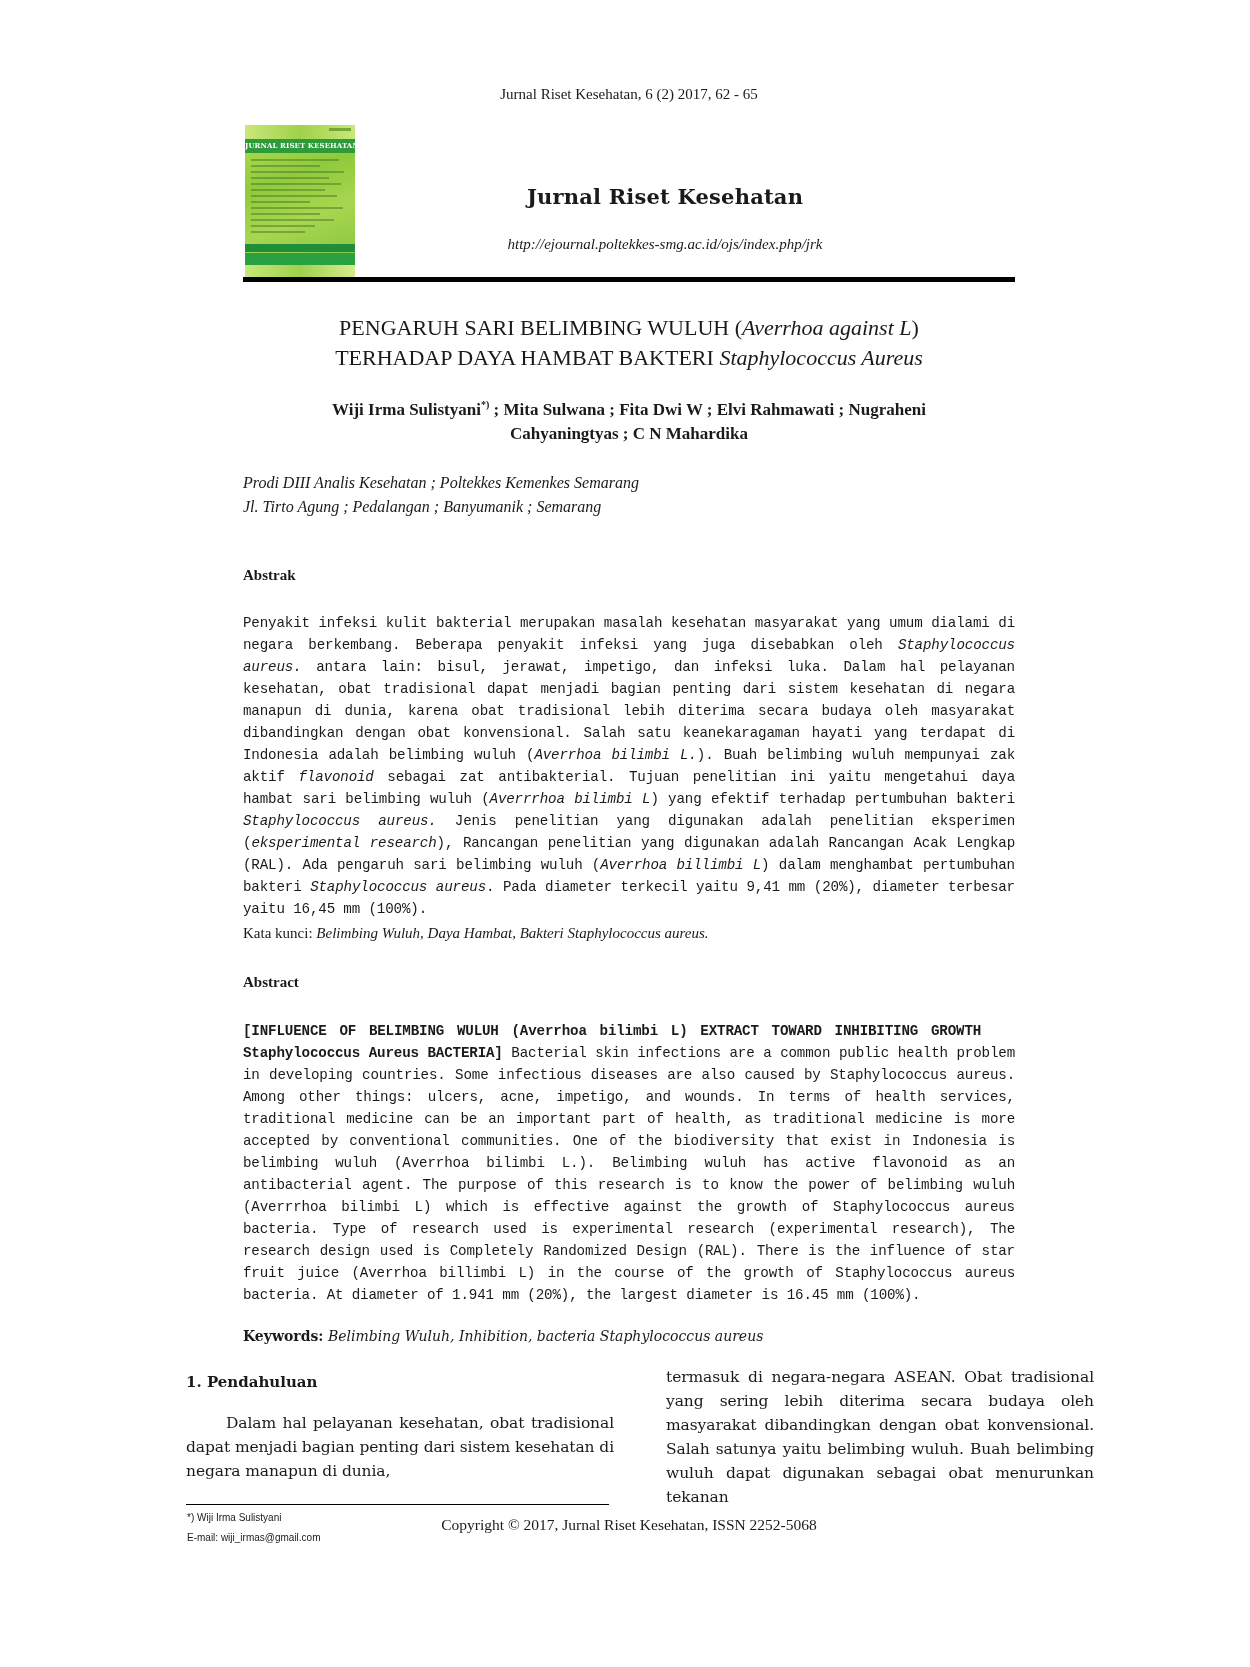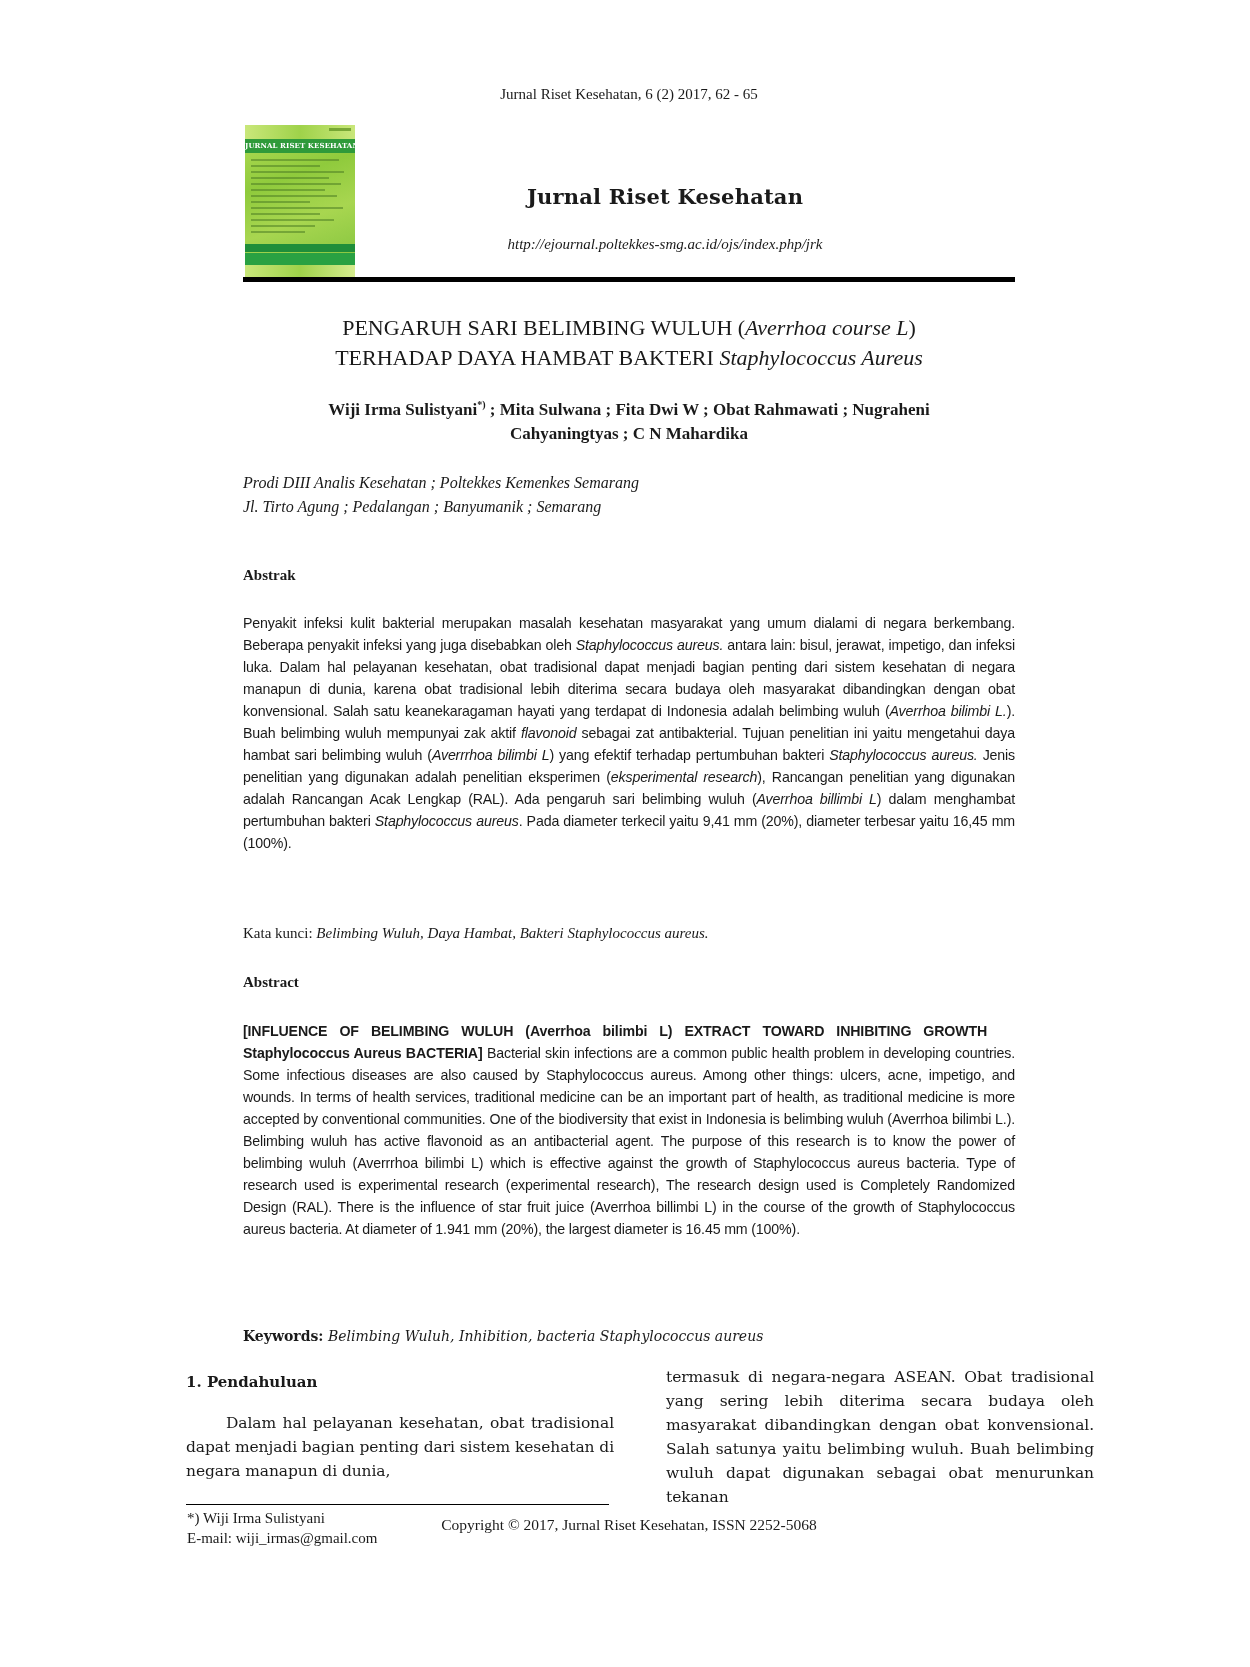--- a/index.html
+++ b/index.html
@@ -40,21 +40,21 @@
 
   .authors { top: 393px; left: 243px; width: 772px; text-align: center;
              font-family: "Liberation Serif", serif; font-weight: bold; font-size: 17px; line-height: 24px; }
   .authors sup { font-size: 10px; }
 
   .affil { top: 471px; left: 243px; width: 772px; text-align: left;
            font-family: "Liberation Serif", serif; font-style: italic; font-size: 16px; line-height: 24px; }
 
   .h-abstrak { top: 567px; left: 243px; font-family: "Liberation Serif", serif; font-weight: bold; font-size: 15px; }
 
-  .para { left: 243px; width: 772px; text-align: justify; font-family: Liberation Sans, sans-serif;
+  .para { left: 243px; width: 772px; text-align: justify; font-family: Liberation Mono, monospace;
           font-size: 14.2px; line-height: 22px; letter-spacing: -0.15px; }
   .para i { font-style: italic; }
   .abstrak-body { top: 612px; }
 
   .kata-kunci { top: 925px; left: 243px; font-family: "Liberation Serif", serif; font-size: 15px; }
   .kata-kunci b { font-weight: normal; }
   .kata-kunci i { font-style: italic; }
 
   .h-abstract { top: 974px; left: 243px; font-family: "Liberation Serif", serif; font-weight: bold; font-size: 15px; }
 
@@ -65,21 +65,21 @@
   .keywords i { font-style: italic; }
 
   .sec-heading { top: 1373px; left: 186px; font-family: "DejaVu Serif", serif; font-weight: bold; font-size: 15px; }
 
   .col { font-family: "DejaVu Serif", serif; font-size: 15.5px; line-height: 24px;
          text-align: justify; width: 428px; letter-spacing: -0.1px; }
   .col-left { top: 1411px; left: 186px; text-indent: 40px; }
   .col-right { top: 1365px; left: 666px; }
 
   .footnote-rule { top: 1504px; left: 186px; width: 423px; height: 1px; background: #000; }
-  .footnote { top: 1508px; left: 187px; font-family: Liberation Serif, serif; font-size: 15px; line-height: 20px; }
+  .footnote { top: 1508px; left: 187px; font-family: Liberation Sans, sans-serif; font-size: 10px; line-height: 20px; }
 
   .copyright { top: 1516px; left: 243px; width: 772px; text-align: center;
                font-family: "Liberation Serif", serif; font-size: 15.5px; }
 </style>
 </head>
 <body>
 
 <div class="abs running-head">Jurnal Riset Kesehatan, 6 (2) 2017, 62 - 65</div>
 
 <div class="abs cover">
@@ -105,26 +105,26 @@
   <div class="c-band2"></div>
   <div class="c-bottom"></div>
 </div>
 
 <div class="abs journal-name">Jurnal Riset Kesehatan</div>
 <div class="abs journal-url">http://ejournal.poltekkes-smg.ac.id/ojs/index.php/jrk</div>
 
 <div class="abs rule"></div>
 
 <div class="abs title">
-  <div><span>PENGARUH SARI BELIMBING WULUH (</span><i>Averrhoa course L</i><span>)</span></div>
+  <div><span>PENGARUH SARI BELIMBING WULUH (</span><i>Averrhoa against L</i><span>)</span></div>
   <div><span>TERHADAP DAYA HAMBAT BAKTERI </span><i>Staphylococcus Aureus</i></div>
 </div>
 
 <div class="abs authors">
-  <div><span>Wiji Irma Sulistyani</span><sup>*)</sup><span> ; Mita Sulwana ; Fita Dwi W ; Obat Rahmawati ; Nugraheni</span></div>
+  <div><span>Wiji Irma Sulistyani</span><sup>*)</sup><span> ; Mita Sulwana ; Fita Dwi W ; Elvi Rahmawati ; Nugraheni</span></div>
   <div>Cahyaningtyas ; C N Mahardika</div>
 </div>
 
 <div class="abs affil">
   <div>Prodi DIII Analis Kesehatan ; Poltekkes Kemenkes Semarang</div>
   <div>Jl. Tirto Agung ; Pedalangan ; Banyumanik ; Semarang</div>
 </div>
 
 <div class="abs h-abstrak">Abstrak</div>
 <div class="abs para abstrak-body" id="abstrak-body"><span>Penyakit infeksi kulit bakterial merupakan masalah kesehatan masyarakat yang umum dialami di negara berkembang. Beberapa penyakit infeksi yang juga disebabkan oleh </span><i>Staphylococcus aureus.</i><span> antara lain: bisul, jerawat, impetigo, dan infeksi luka. Dalam hal pelayanan kesehatan, obat tradisional dapat menjadi bagian penting dari sistem kesehatan di negara manapun di dunia, karena obat tradisional lebih diterima secara budaya oleh masyarakat dibandingkan dengan obat konvensional. Salah satu keanekaragaman hayati yang terdapat di Indonesia adalah belimbing wuluh (</span><i>Averrhoa bilimbi L.</i><span>). Buah belimbing wuluh mempunyai zak aktif </span><i>flavonoid</i><span> sebagai zat antibakterial. Tujuan penelitian ini yaitu mengetahui daya hambat sari belimbing wuluh (</span><i>Averrrhoa bilimbi L</i><span>) yang efektif terhadap pertumbuhan bakteri </span><i>Staphylococcus aureus.</i><span> Jenis penelitian yang digunakan adalah penelitian eksperimen (</span><i>eksperimental research</i><span>), Rancangan penelitian yang digunakan adalah Rancangan Acak Lengkap (RAL). Ada pengaruh sari belimbing wuluh (</span><i>Averrhoa billimbi L</i><span>) dalam menghambat pertumbuhan bakteri </span><i>Staphylococcus aureus</i><span>. Pada diameter terkecil yaitu 9,41 mm (20%), diameter terbesar yaitu 16,45 mm (100%).</span></div>

